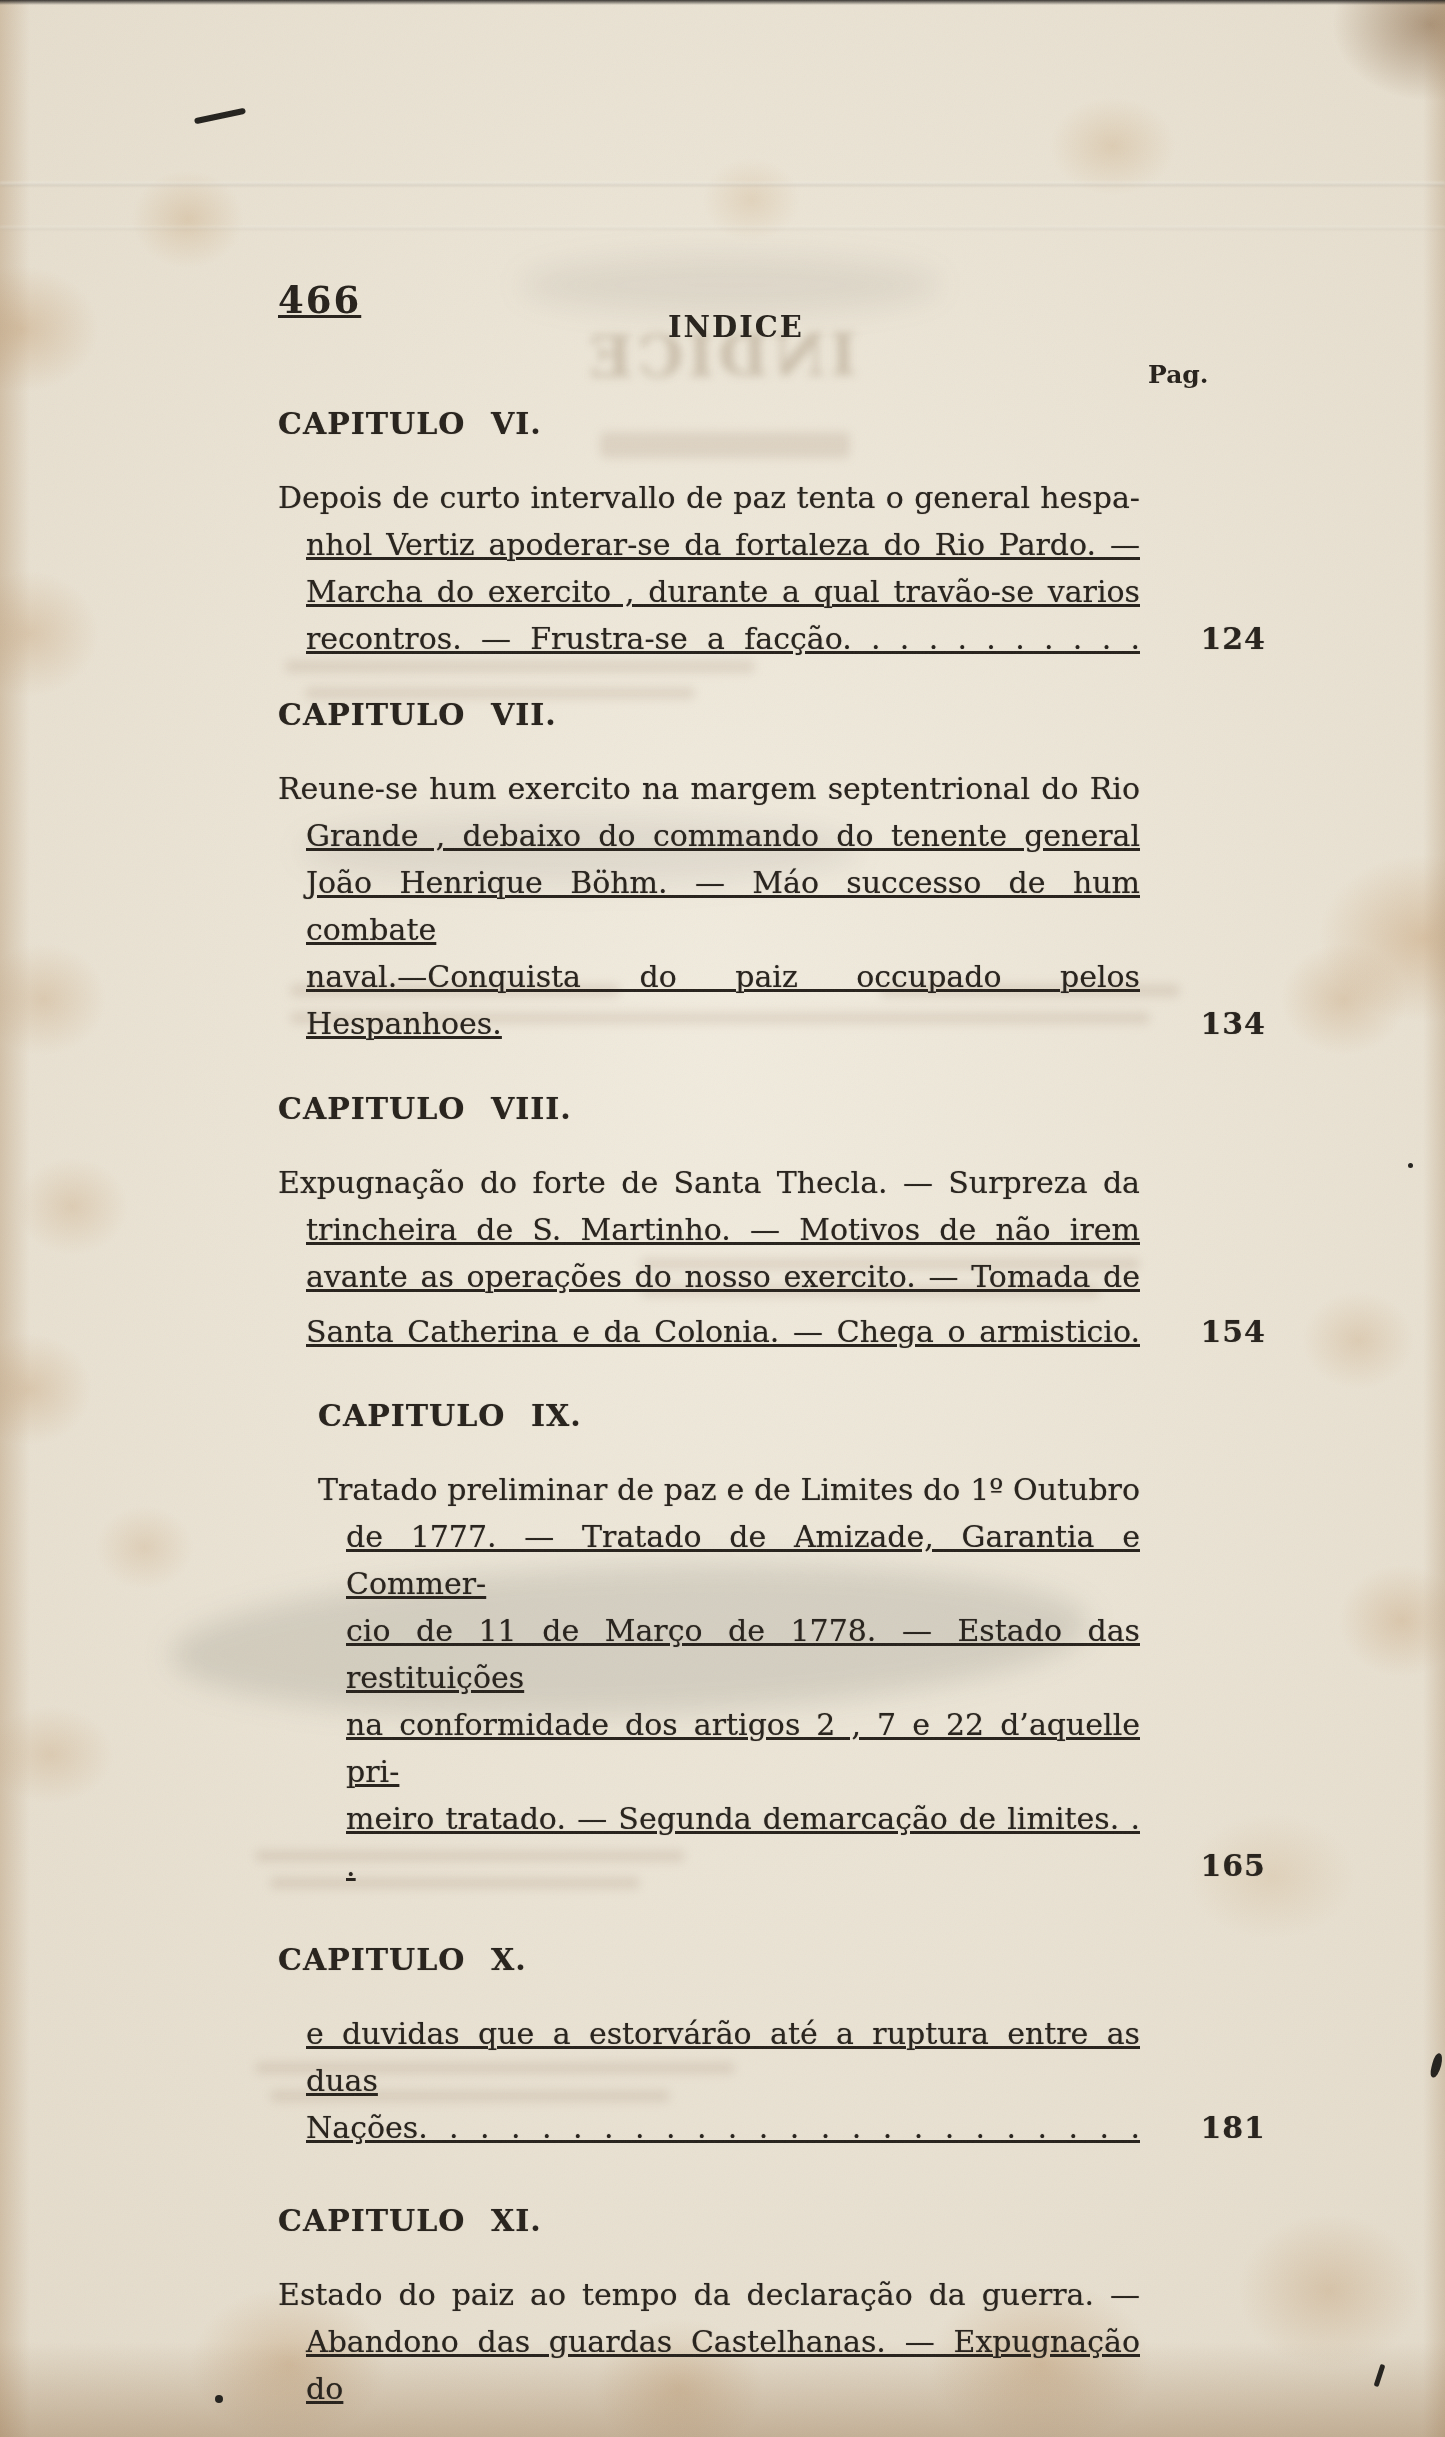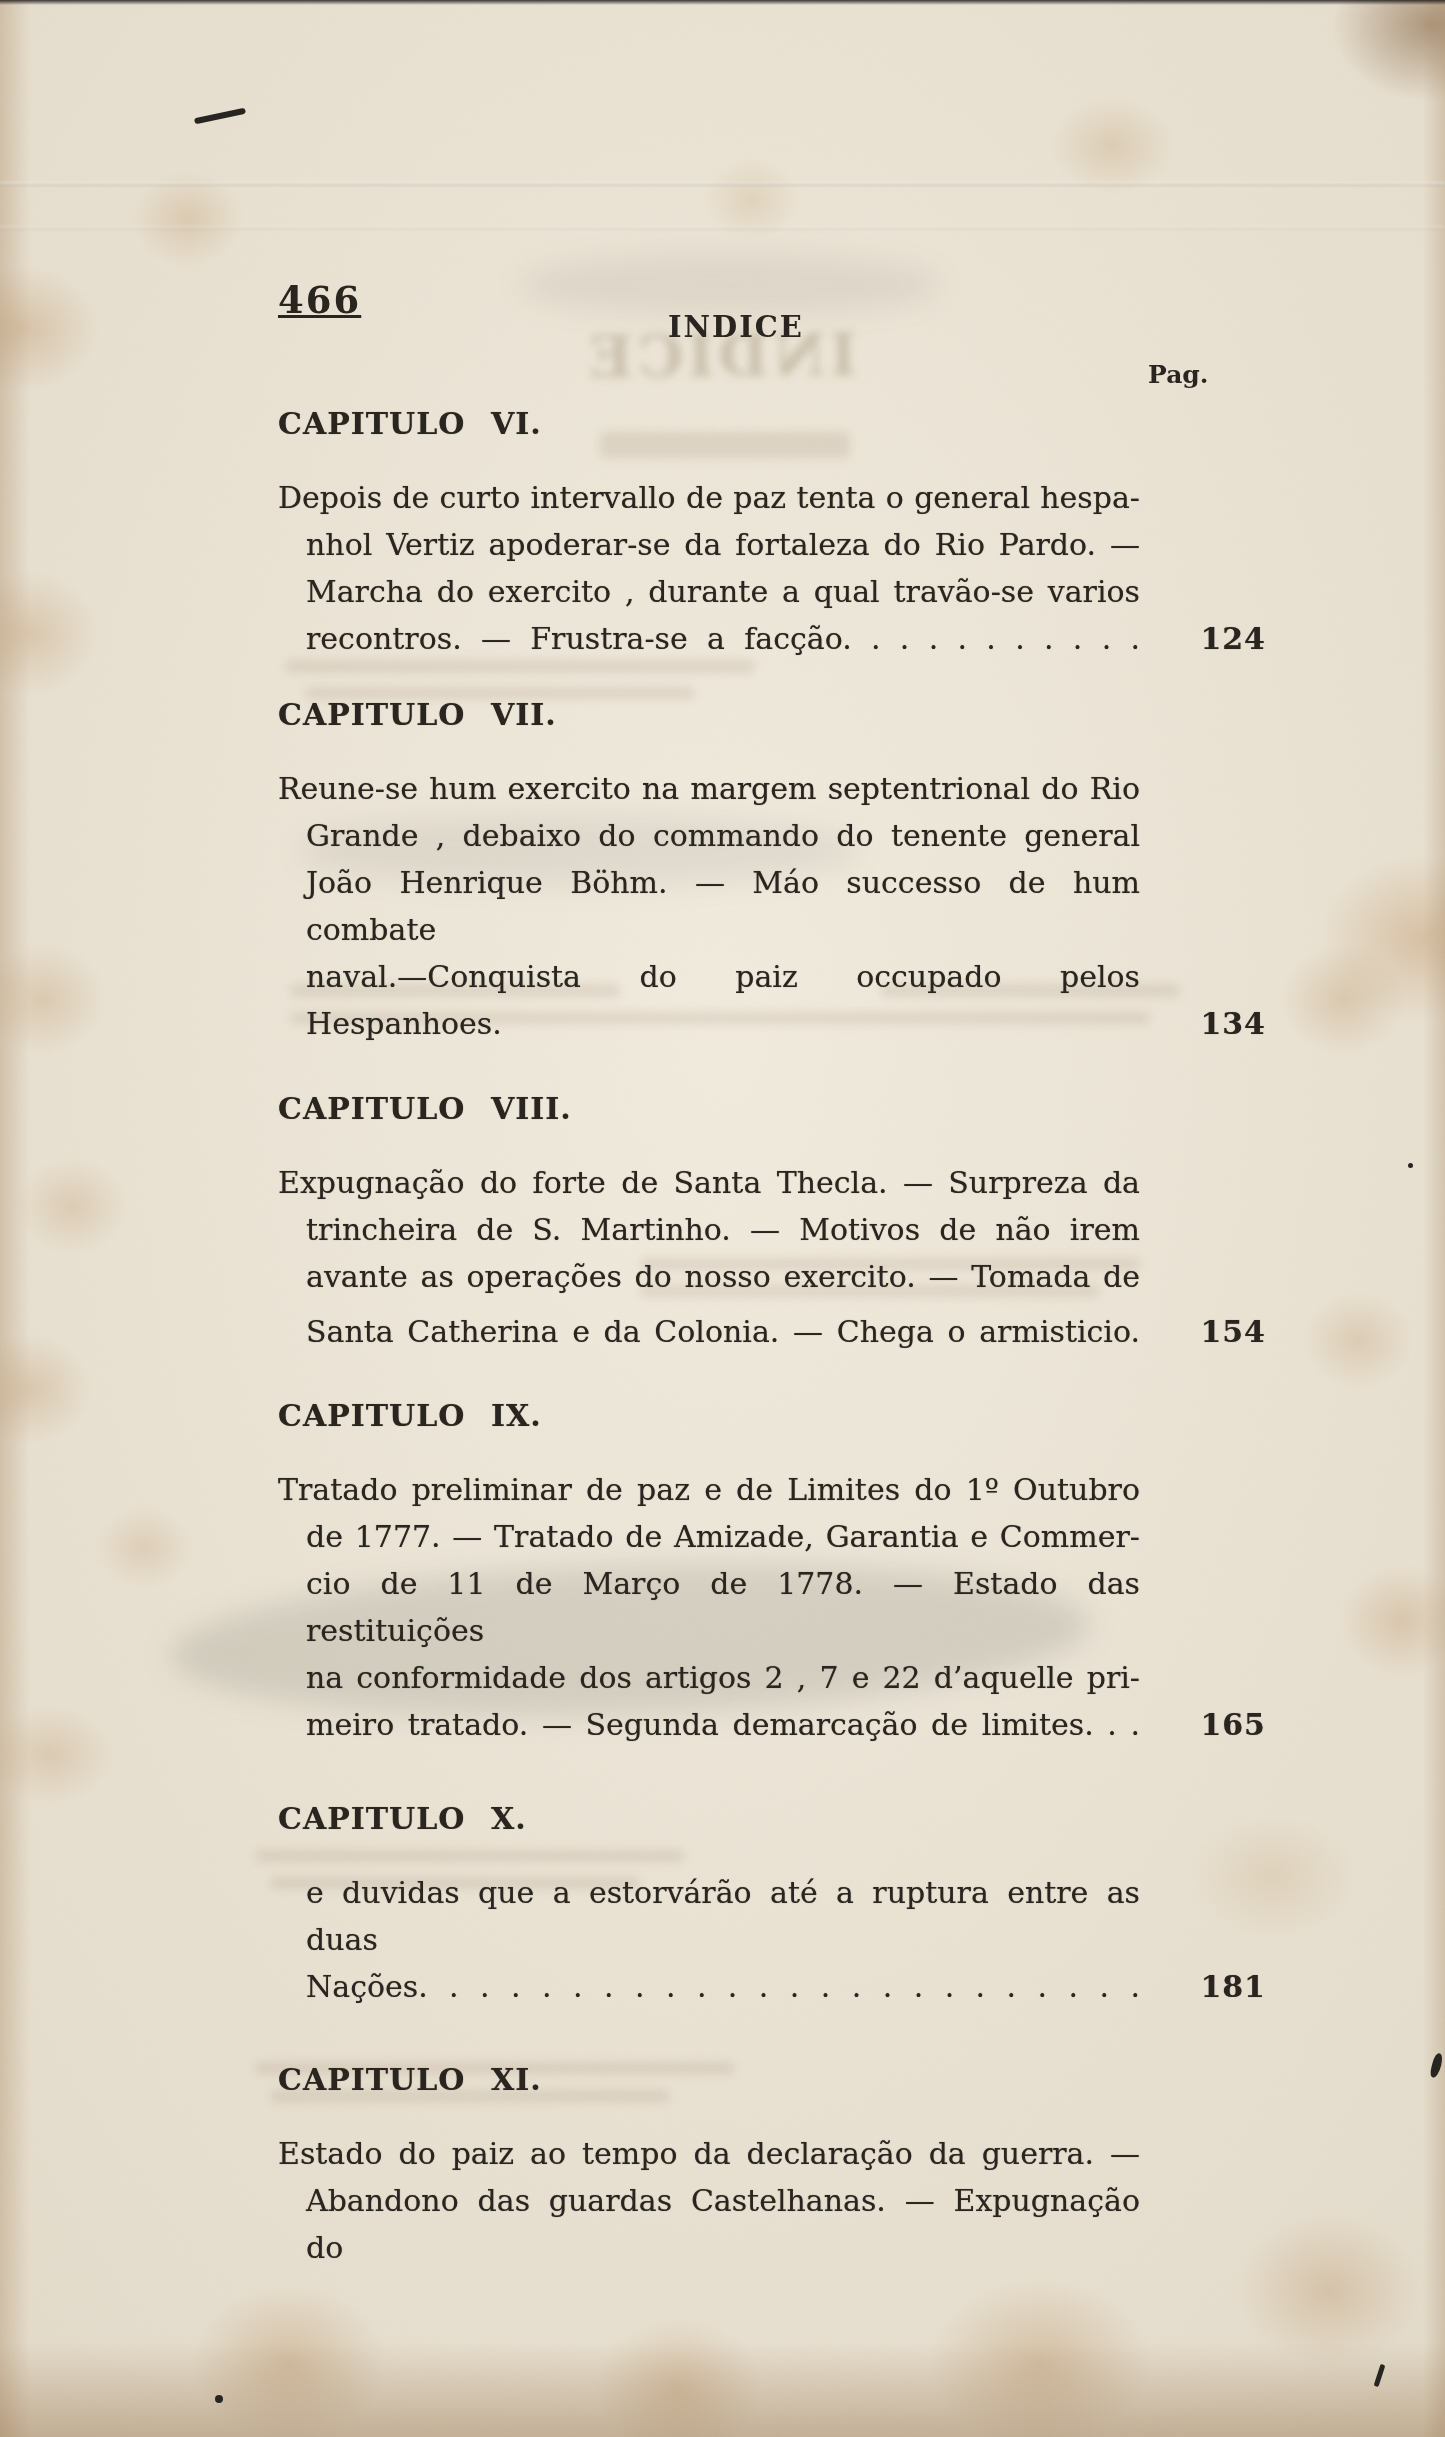--- a/index.html
+++ b/index.html
@@ -45,37 +45,37 @@
   .ink{position:absolute;background:#23211d;}
 
   .folio{position:absolute;left:278px;top:278px;font-size:37px;font-weight:bold;letter-spacing:2px;text-decoration:underline;}
   .running-head{position:absolute;left:668px;top:290px;font-size:29px;font-weight:bold;letter-spacing:2px;margin-top:20px;}
   .pag-label{position:absolute;left:1148px;top:360px;font-size:25px;font-weight:bold;}
 
   .toc{position:absolute;left:278px;top:404px;width:988px;}
   .chapter{position:relative;}
   .chapter:nth-of-type(2){margin-top:33px;}
   .chapter:nth-of-type(3){margin-top:42px;}
-  .chapter:nth-of-type(4){margin-top:41px;}
+  .chapter:nth-of-type(4){margin-top:41px;margin-left:40px;}
   .chapter:nth-of-type(5){margin-top:51px;}
   .chapter:nth-of-type(6){margin-top:50px;}
   .chapter-heading{
     width:100%;padding-right:52px;box-sizing:border-box;
     text-align:left;font-size:30px;font-weight:bold;line-height:40px;
     letter-spacing:1px;word-spacing:14px;margin-bottom:30px;
     text-shadow:0 0 1px rgba(38,33,27,0.45);
   }
   .toc-line{
     position:relative;font-size:30px;line-height:47px;
     padding-right:126px;box-sizing:border-box;width:100%;
     text-align:justify;text-align-last:justify;
     text-shadow:0 0 1px rgba(38,33,27,0.50);
     white-space:normal;
   }
-  .toc-line.cont{padding-left:28px;}
+  .toc-line.cont{padding-left:28px;text-decoration:underline;}
   .page-ref{
     position:absolute;right:0;bottom:0;width:110px;
     text-align:right;font-size:30px;line-height:47px;font-weight:bold;
     letter-spacing:1px;text-shadow:0 0 1px rgba(38,33,27,0.45);
   }
   .noise{position:absolute;left:0;top:0;width:100%;height:100%;opacity:0.05;pointer-events:none;}
 </style>
 </head>
 <body>
 

